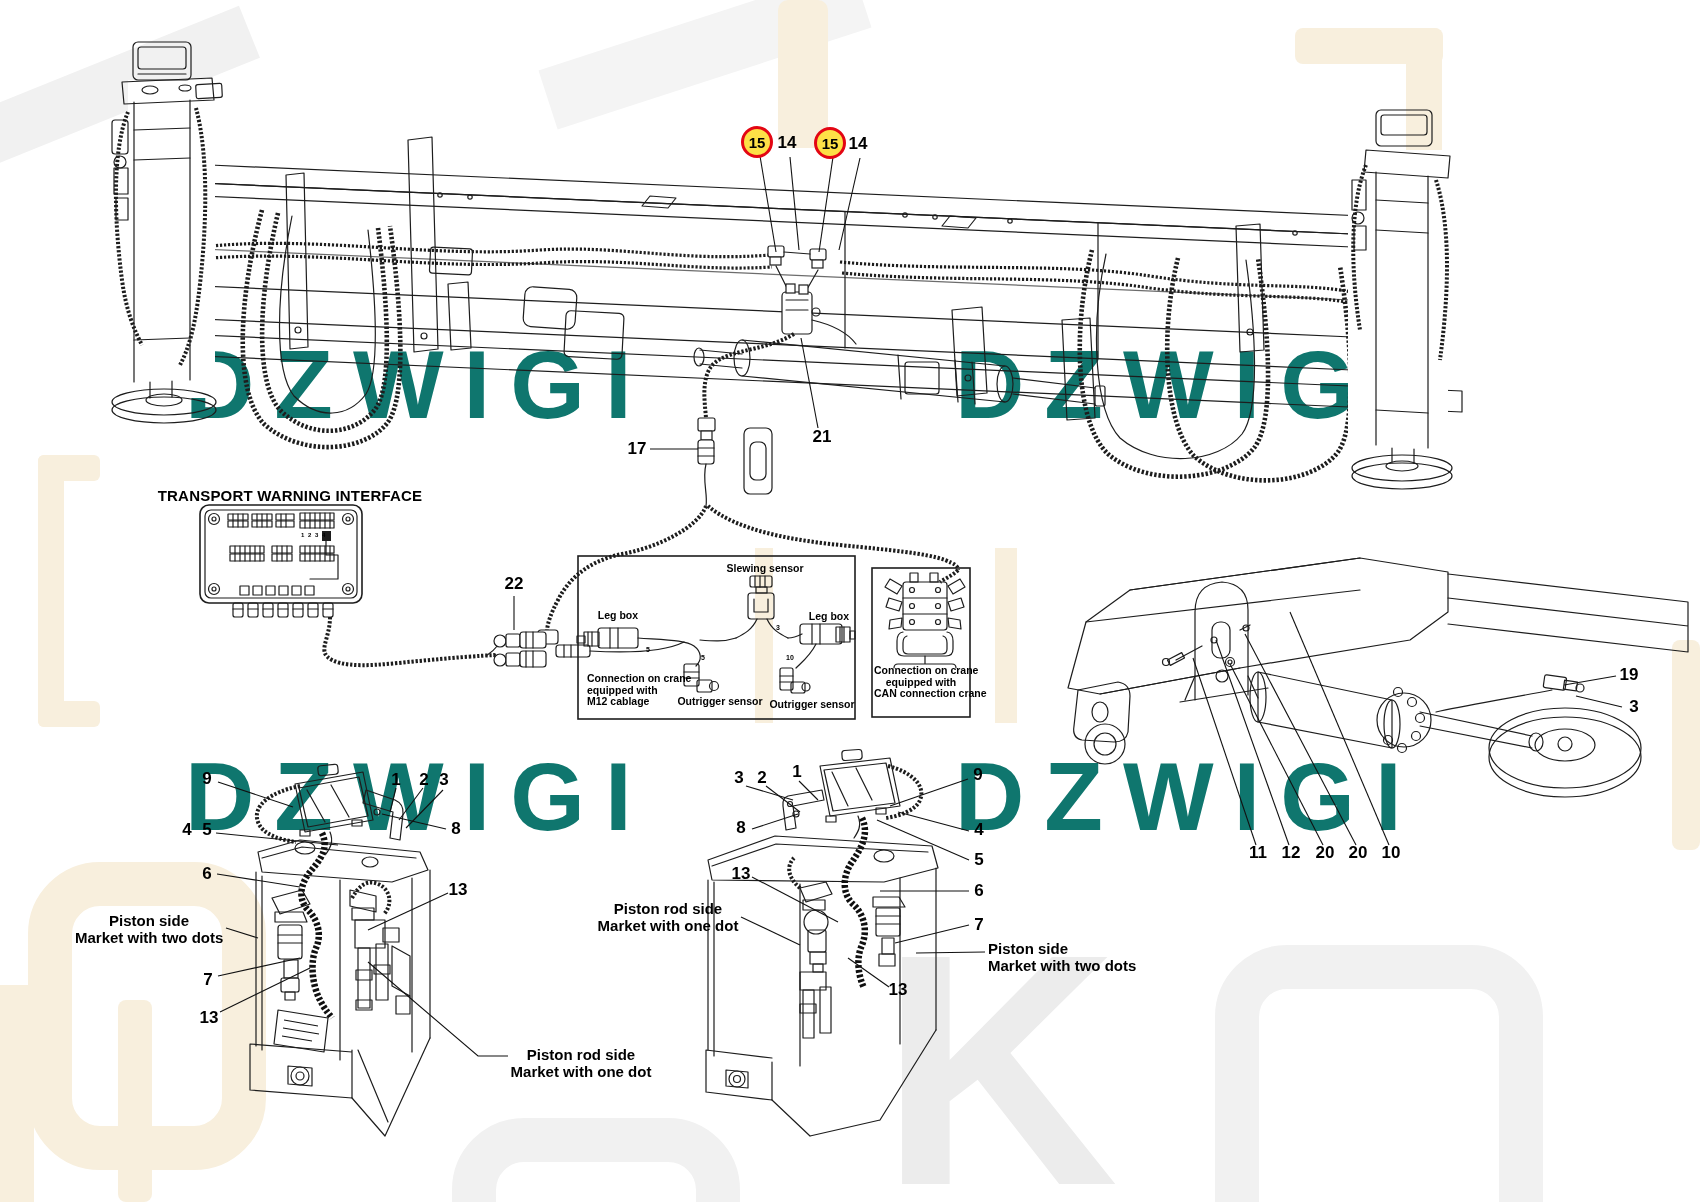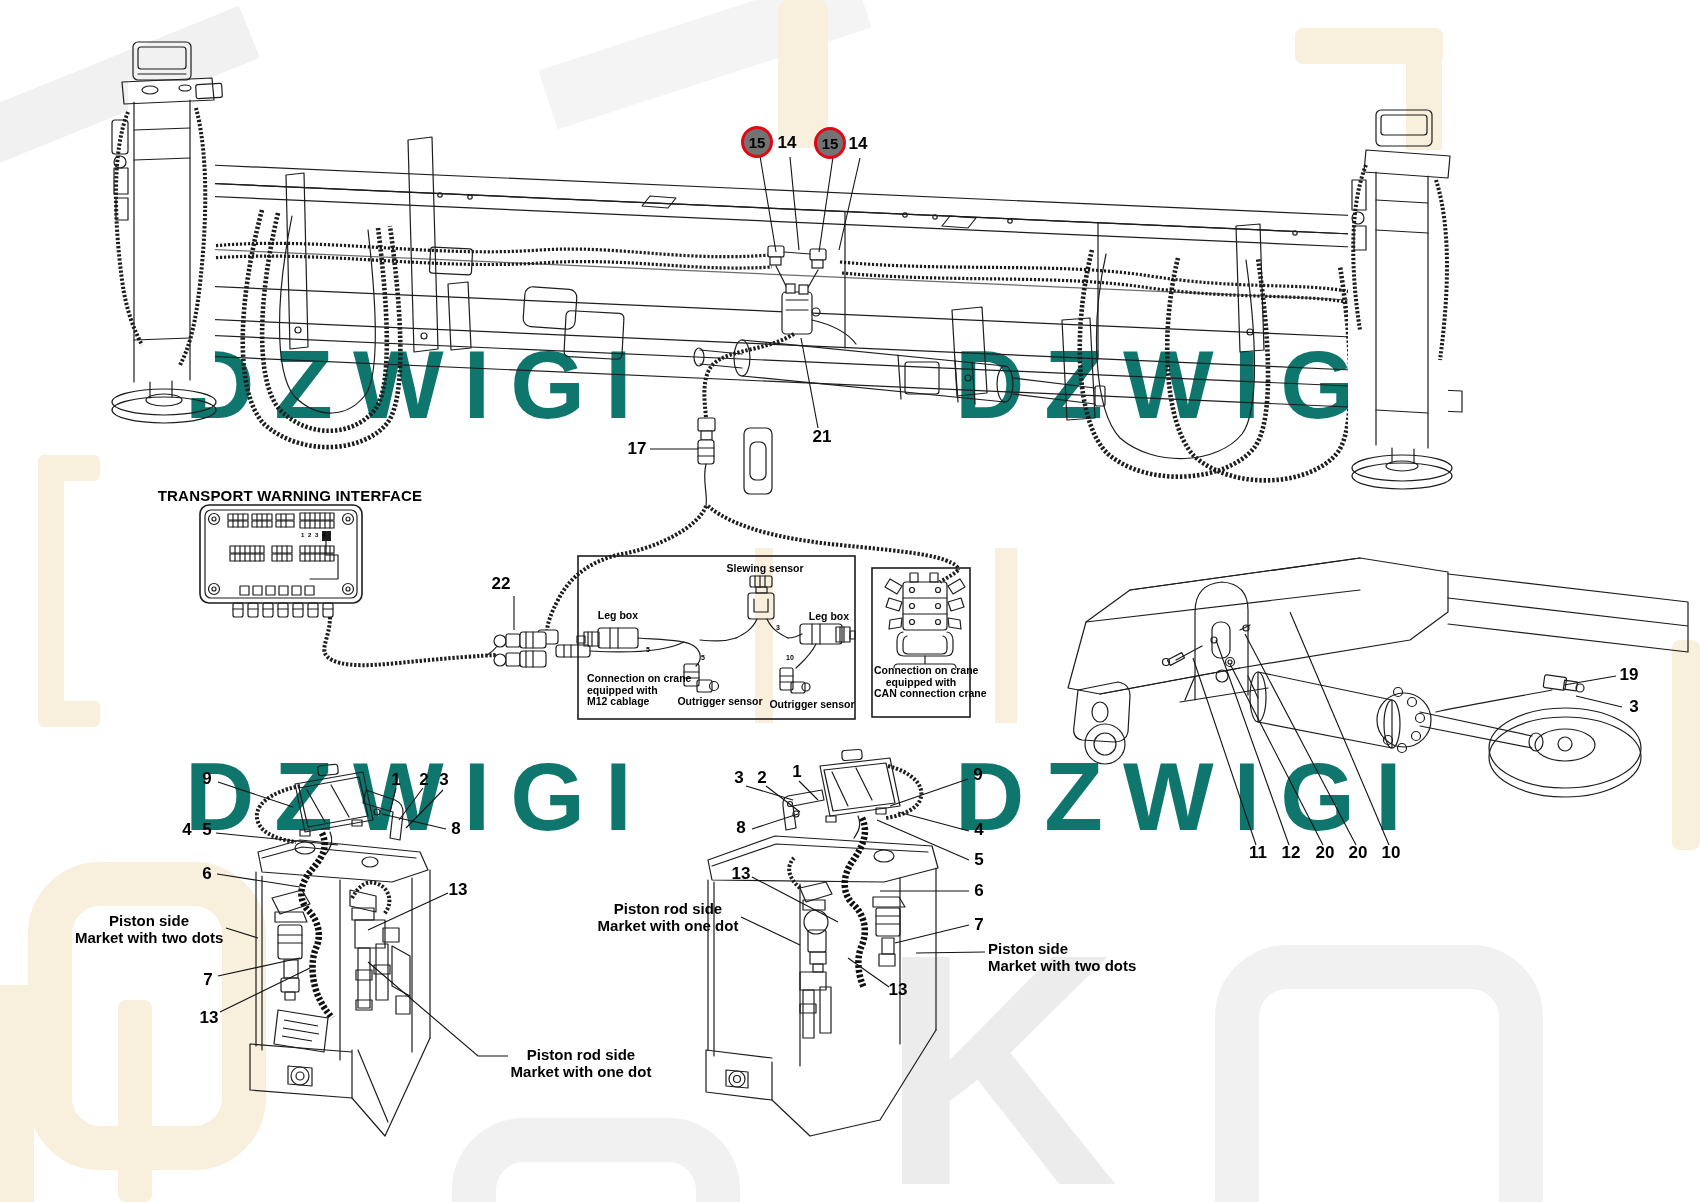--- a/index.html
+++ b/index.html
@@ -22,21 +22,21 @@
   .fwn{fill:#ffffff;stroke:none}
   .dk{fill:#1d1d1d;stroke:none}
   .box{fill:none;stroke:#1d1d1d;stroke-width:1.6}
   .coil{fill:none;stroke:#1d1d1d;stroke-width:4.6;stroke-dasharray:2.4 1.9}
   .coil4{fill:none;stroke:#1d1d1d;stroke-width:4;stroke-dasharray:2.3 1.8}
   .coil3{fill:none;stroke:#1d1d1d;stroke-width:3.2;stroke-dasharray:2.2 1.8}
   .coilB{fill:none;stroke:#101010;stroke-width:6.5;stroke-dasharray:2.8 2}
   .ldr{fill:none;stroke:#111;stroke-width:1.1}
   .num{position:absolute;z-index:2;transform:translate(-50%,-50%);font-weight:bold;font-size:17px;white-space:nowrap;}
   .circ{position:absolute;z-index:2;transform:translate(-50%,-50%);width:26px;height:26px;border:3px solid #e30613;
-        border-radius:50%;display:flex;align-items:center;justify-content:center;font-weight:bold;font-size:15px;background:#737373;}
+        border-radius:50%;display:flex;align-items:center;justify-content:center;font-weight:bold;font-size:15px;background:#fde047;}
   .ann{position:absolute;z-index:2;font-weight:bold;font-size:15px;line-height:1.15;white-space:nowrap;}
   .sann{position:absolute;z-index:2;font-weight:bold;font-size:10.5px;line-height:1.1;white-space:nowrap;}
   .title{position:absolute;z-index:2;transform:translate(-50%,-50%);font-weight:bold;font-size:15px;white-space:nowrap;letter-spacing:.2px;}
   .pins{position:absolute;z-index:2;font-weight:bold;font-size:6px;letter-spacing:1px;}
   .mark{position:absolute;z-index:2;font-weight:bold;font-size:7px;transform:translate(-50%,-50%);}
   .ctr{transform:translate(-50%,0);text-align:center;}
 </style>
 </head>
 <body>
 
@@ -520,21 +520,21 @@
       <path d="M741,917 L800,945"></path>
     </g>
   </svg>
 
   <div class="circ" style="left:757px;top:142px;">15</div>
   <div class="num" style="left:787px;top:143px;">14</div>
   <div class="circ" style="left:830px;top:143px;">15</div>
   <div class="num" style="left:858px;top:144px;">14</div>
   <div class="num" style="left:822px;top:437px;">21</div>
   <div class="num" style="left:637px;top:449px;">17</div>
-  <div class="num" style="left:501px;top:584px;text-align:center;">22</div>
+  <div class="num" style="left:514px;top:584px;text-align:center;">22</div>
 
   <div class="num" style="left:1629px;top:675px;">19</div>
   <div class="num" style="left:1634px;top:707px;">3</div>
   <div class="num" style="left:1258px;top:853px;">11</div>
   <div class="num" style="left:1291px;top:853px;">12</div>
   <div class="num" style="left:1325px;top:853px;">20</div>
   <div class="num" style="left:1358px;top:853px;">20</div>
   <div class="num" style="left:1391px;top:853px;">10</div>
 
   <div class="num" style="left:207px;top:779px;">9</div>

